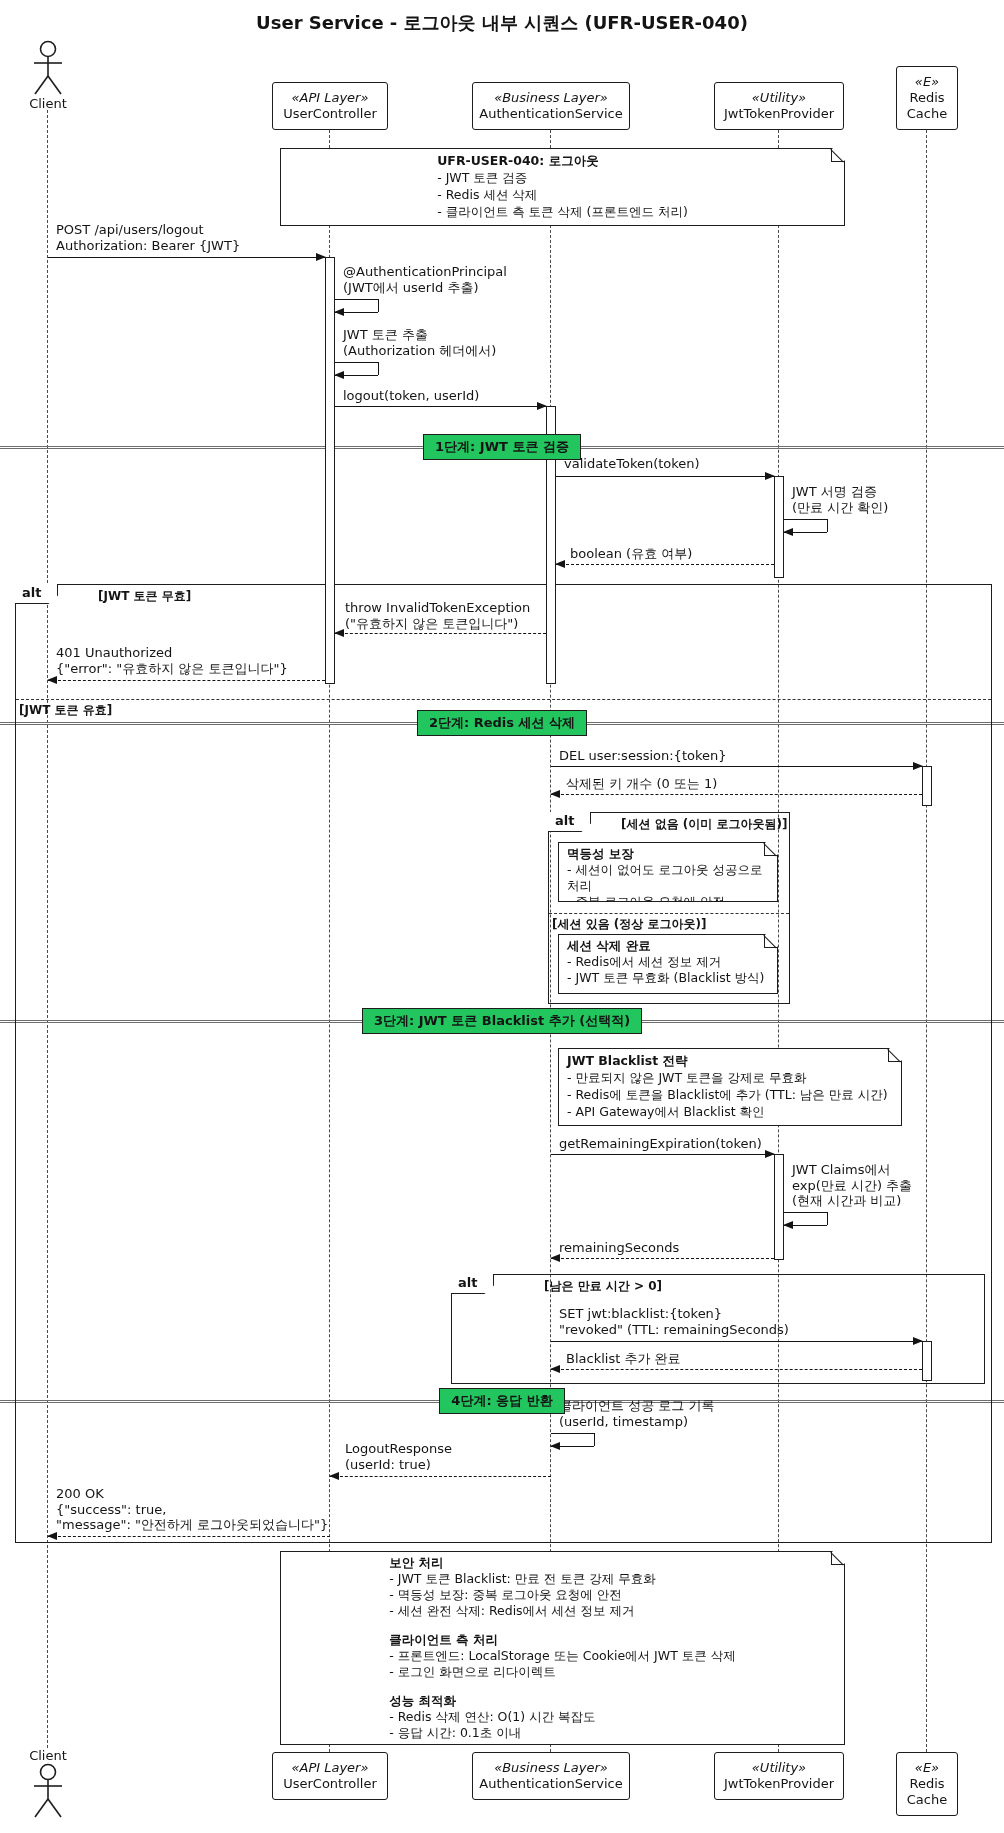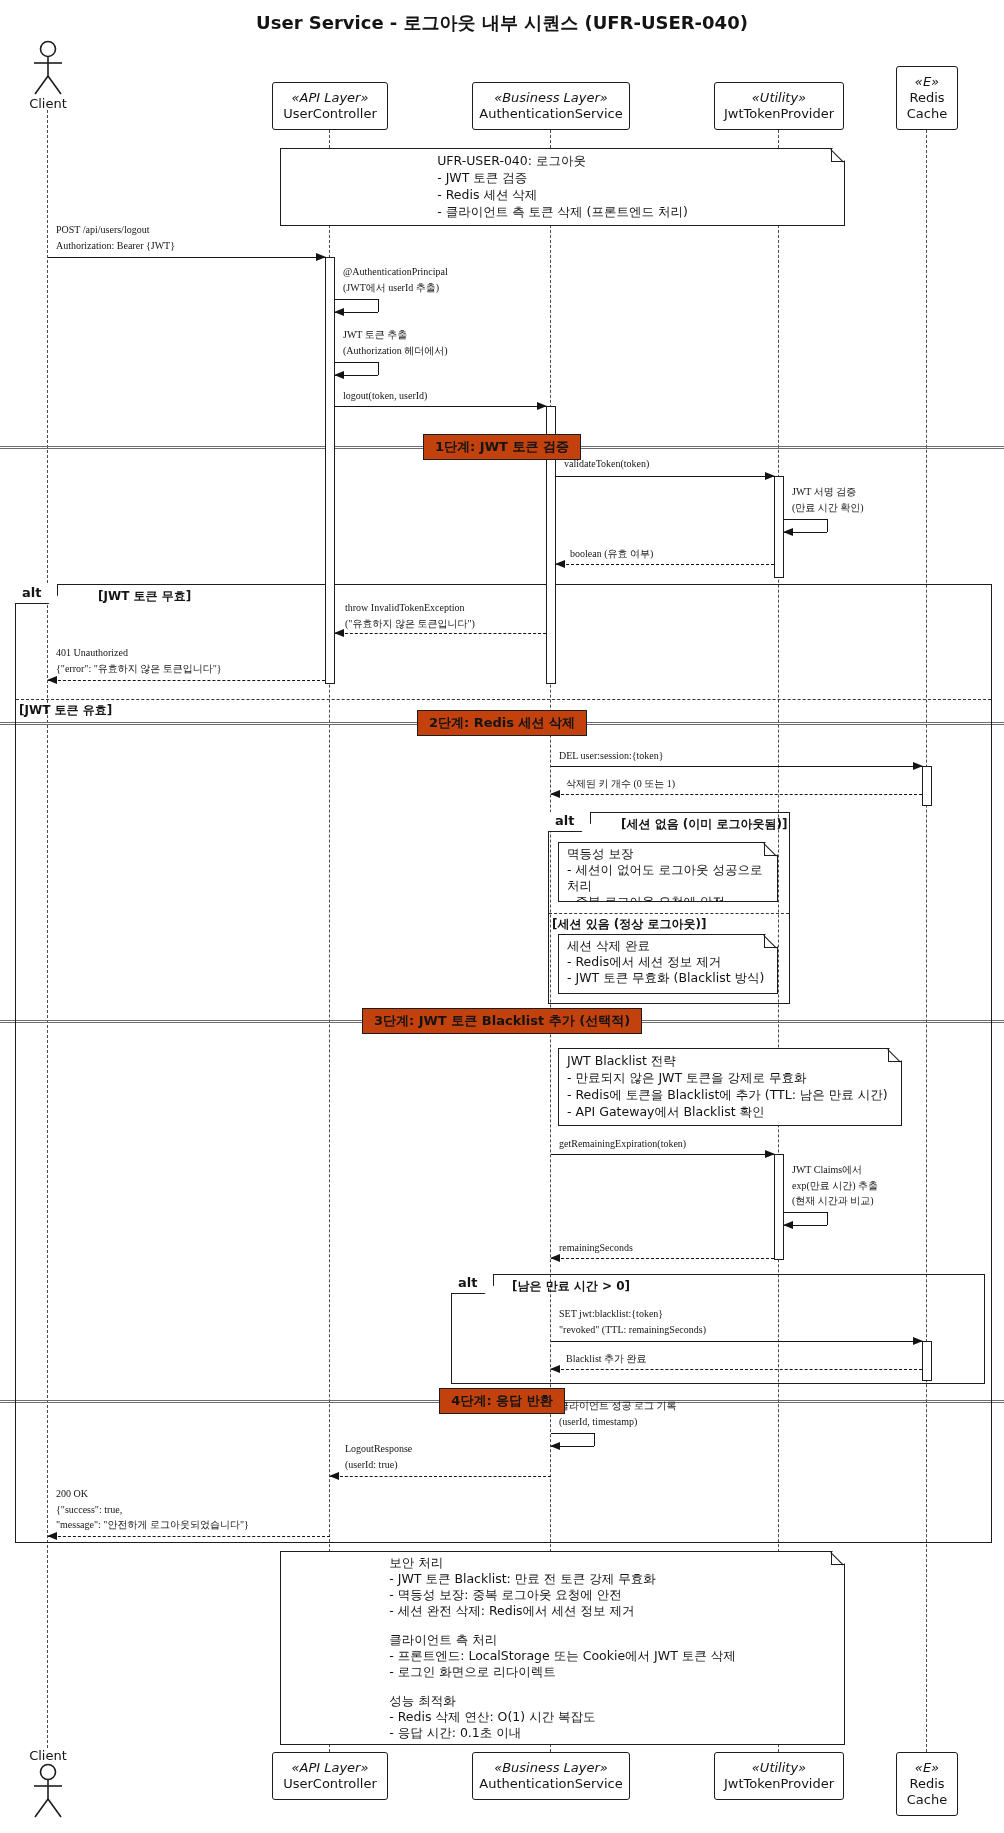--- a/index.html
+++ b/index.html
@@ -12,39 +12,39 @@
   .stereo{font-style:italic;}
   .actor-label{position:absolute;text-align:center;font-size:13px;}
   .act{position:absolute;width:10px;background:#fff;border:1.3px solid #1d1d1d;box-sizing:border-box;}
   .arr{position:absolute;height:0;border-top:1.2px solid #141414;}
   .arr.dash{border-top:1.2px dashed #141414;}
   .arr.to-right::after{content:"";position:absolute;right:-1px;top:-5px;width:0;height:0;
       border-left:10px solid #141414;border-top:4.5px solid transparent;border-bottom:4.5px solid transparent;}
   .arr.to-left::after{content:"";position:absolute;left:-1px;top:-5px;width:0;height:0;
       border-right:10px solid #141414;border-top:4.5px solid transparent;border-bottom:4.5px solid transparent;}
   .svert{position:absolute;width:0;border-left:1.2px solid #141414;}
-  .lbl{position:absolute;font-size:10px;line-height:15.5px;white-space:nowrap;font-family:Liberation Serif, serif;}
+  .lbl{position:absolute;font-size:13px;line-height:15.5px;white-space:nowrap;}
   .lbl span{display:block;}
   .divline{position:absolute;left:0;width:1004px;height:3px;border-top:1.1px solid #6e6e6e;border-bottom:1.1px solid #6e6e6e;box-sizing:border-box;}
   .divwrap{position:absolute;left:0;width:1004px;display:flex;justify-content:center;}
-  .divbox{border:1.4px solid #1d1d1d;background:#c2410c;padding:3px 11px;font-weight:bold;font-size:13px;white-space:nowrap;}
+  .divbox{border:1.4px solid #1d1d1d;background:#22c55e;padding:3px 11px;font-weight:bold;font-size:13px;white-space:nowrap;}
   .frame{position:absolute;border:1.3px solid #1d1d1d;box-sizing:border-box;}
   .ftag{position:absolute;left:-1px;top:-1px;background:#fff;border-right:1.3px solid #1d1d1d;border-bottom:1.3px solid #1d1d1d;
         font-weight:bold;font-size:13px;padding:1px 16px 3px 7px;
         clip-path:polygon(0 0,100% 0,100% calc(100% - 9px),calc(100% - 10px) 100%,0 100%);}
   .guard{position:absolute;font-weight:bold;font-size:12px;white-space:nowrap;}
   .elsesep{position:absolute;left:0;right:0;border-top:1.2px dashed #333;}
   .note{position:absolute;background:#fff;border:1.3px solid #1d1d1d;box-sizing:border-box;font-size:12.5px;line-height:17px;
         clip-path:polygon(0 0,calc(100% - 13px) 0,100% 13px,100% 100%,0 100%);}
   .fold{position:absolute;top:0;right:0;width:13px;height:13px;border-left:1.2px solid #1d1d1d;border-bottom:1.2px solid #1d1d1d;box-sizing:border-box;}
   .fold::before{content:"";position:absolute;left:-1px;top:0;width:18.4px;height:1.2px;background:#1d1d1d;transform:rotate(45deg);transform-origin:0 0;}
   .ncenter{display:flex;justify-content:center;}
   .nleft{padding:3px 8px;}
   .nblock{text-align:left;padding:3px 0;}
-  .ntitle{font-weight:normal;}
+  .ntitle{font-weight:bold;}
   .sec{margin-bottom:13px;}
   .sec:last-child{margin-bottom:1px;}
   .smallnote{font-size:12.5px;line-height:16px;}
   svg.actor{position:absolute;}
 </style>
 </head>
 <body>
 
 <div class="canvas">
 
@@ -70,21 +70,21 @@
 
   <div class="frame" style="left:548px;top:812px;width:242px;height:192px">
     <div class="ftag"><span>alt</span></div>
     <div class="guard" style="left:72px;top:3px">[세션 없음 (이미 로그아웃됨)]</div>
     <div class="elsesep" style="top:100px"></div>
     <div class="guard" style="left:3px;top:103px">[세션 있음 (정상 로그아웃)]</div>
   </div>
 
   <div class="frame" style="left:451px;top:1274px;width:534px;height:110px">
     <div class="ftag"><span>alt</span></div>
-    <div class="guard" style="left:60px;top:3px">[남은 만료 시간 &gt; 0]</div>
+    <div class="guard" style="left:92px;top:3px">[남은 만료 시간 &gt; 0]</div>
   </div>
 
   <div class="note" style="left:280px;top:148px;width:565px;height:78px">
     <i class="fold"></i>
     <div class="ncenter">
         <div class="nblock">
       <div class="ntitle">UFR-USER-040: 로그아웃</div>
       <div>- JWT 토큰 검증</div>
       <div>- Redis 세션 삭제</div>
       <div>- 클라이언트 측 토큰 삭제 (프론트엔드 처리)</div>

